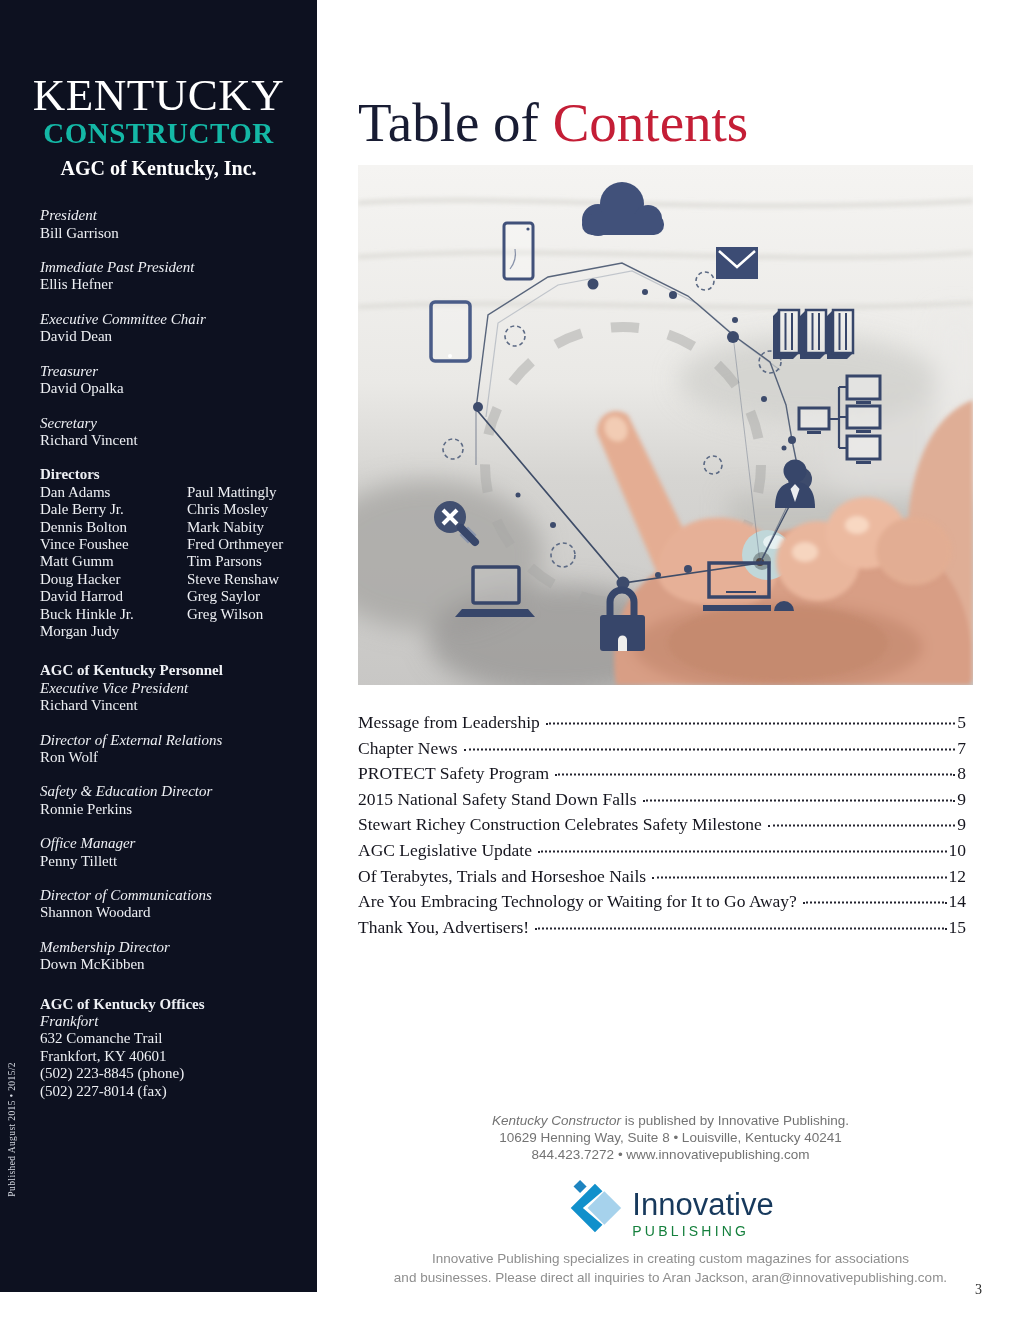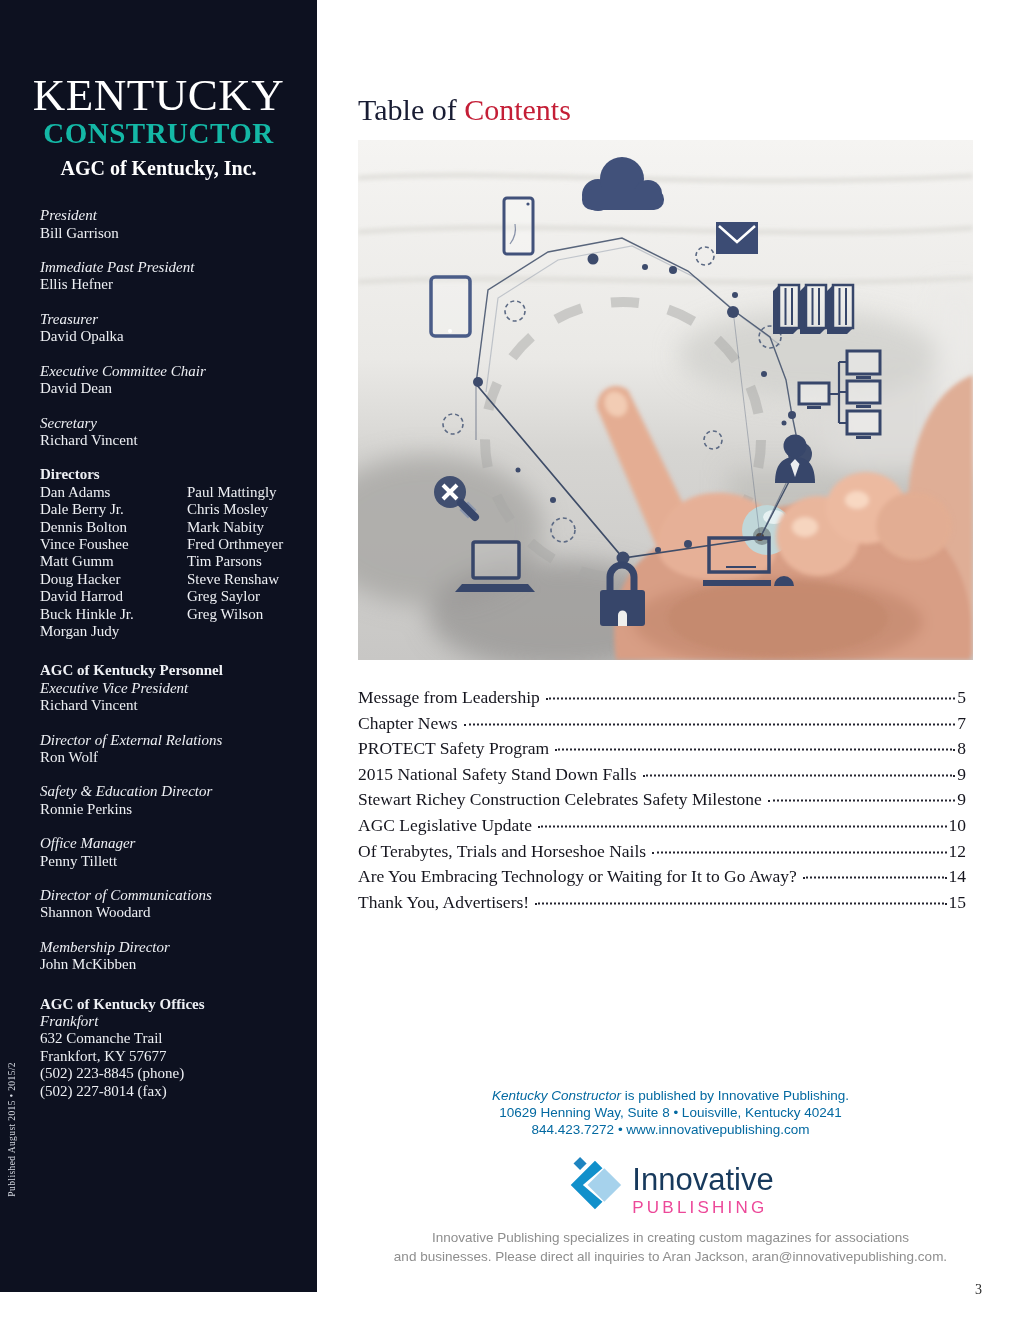--- a/index.html
+++ b/index.html
@@ -16,33 +16,33 @@
   .sb-body{padding:27px 10px 0 40px;font-size:15px;line-height:17.4px;}
   .blk{margin-bottom:17px;}
   .it{font-style:italic;}
   .b{font-weight:bold;}
   .dir-grid{display:grid;grid-template-columns:147px 1fr;}
   .sec{margin-top:22px;}
   .staffblk + .staffblk{margin-top:17px;}
 
   
   .main{position:absolute;left:317px;top:0;width:707px;height:1329px;background:#ffffff;}
-  .heading{margin:95px 12px 0 41px;font-size:30px;line-height:1;color:#181c33;}
+  .heading{margin:95px 12px 0 41px;font-size:55px;line-height:1;color:#181c33;}
   .heading .accent{color:#c41e36;}
   .photo{display:block;margin:15px 0 0 41px;width:615px;height:520px;}
   .toc{margin:27px 58px 7px 41px;}
   .toc-row{display:flex;align-items:baseline;height:25.6px;font-size:17.5px;color:#15151e;}
   .toc-leader{flex:1;border-bottom:2px dotted #23232e;margin:0 2px 0 6px;transform:translateY(-3.5px);height:1px;}
   .toc-page{text-align:right;}
   .pub{margin-top:170px;text-align:center;font-family:"Liberation Sans",sans-serif;
-       font-size:13.5px;line-height:17px;color:#0369a1;}
+       font-size:13.5px;line-height:17px;color:#737373;}
   .logo{margin-top:13px;display:flex;justify-content:center;align-items:center;gap:9px;}
   .logo-text{text-align:left;margin-top:13px;}
   .logo-name{font-size:31px;line-height:1;color:#17395c;font-family:"Liberation Sans",sans-serif;}
-  .logo-sub{font-size:17px;color:#ec4899;letter-spacing:3.2px;margin-top:3px;font-family:"Liberation Sans",sans-serif;}
+  .logo-sub{font-size:14px;color:#15803d;letter-spacing:3.2px;margin-top:3px;font-family:"Liberation Sans",sans-serif;}
   .tagline{margin-top:11px;text-align:center;font-family:"Liberation Sans",sans-serif;
            font-size:13.5px;line-height:18.5px;color:#8e8e8e;}
   .pageno{position:absolute;right:42px;top:1282px;font-size:14px;color:#2b2b2b;}
 </style>
 </head>
 <body>
 
 <aside class="sidebar">
   <div class="spine">Published August 2015 • 2015/2</div>
 
@@ -61,27 +61,27 @@
           <div>Bill Garrison</div>
         </div>
 
 
         <div class="blk">
           <div class="it">Immediate Past President</div>
           <div>Ellis Hefner</div>
         </div>
 
         <div class="blk">
+          <div class="it">Executive Committee Chair</div>
+          <div>David Dean</div>
+        </div>
+
+        <div class="blk">
           <div class="it">Treasurer</div>
           <div>David Opalka</div>
-        </div>
-
-        <div class="blk">
-          <div class="it">Executive Committee Chair</div>
-          <div>David Dean</div>
         </div>
 
         <div class="blk">
           <div class="it">Secretary</div>
           <div>Richard Vincent</div>
         </div>
       </div>
 
     <div>
       <div class="b">Directors</div>
@@ -136,32 +136,32 @@
             <div>Penny Tillett</div>
           </div>
 
           <div class="staffblk">
             <div class="it">Director of Communications</div>
             <div>Shannon Woodard</div>
           </div>
 
           <div class="staffblk">
             <div class="it">Membership Director</div>
-            <div>John McKibben</div>
+            <div>Down McKibben</div>
           </div>
         </div>
     </div>
 
     <div class="sec">
       <div class="b">AGC of Kentucky Offices</div>
       <div class="it">Frankfort</div>
       <div>
 
       <div>632 Comanche Trail</div>
-          <div>Frankfort, KY 57677</div>
+          <div>Frankfort, KY 40601</div>
           <div>(502) 223-8845 (phone)</div>
           <div>(502) 227-8014 (fax)</div>
         </div>
     </div>
 
   </div>
 </aside>
 
 <main class="main">
 

